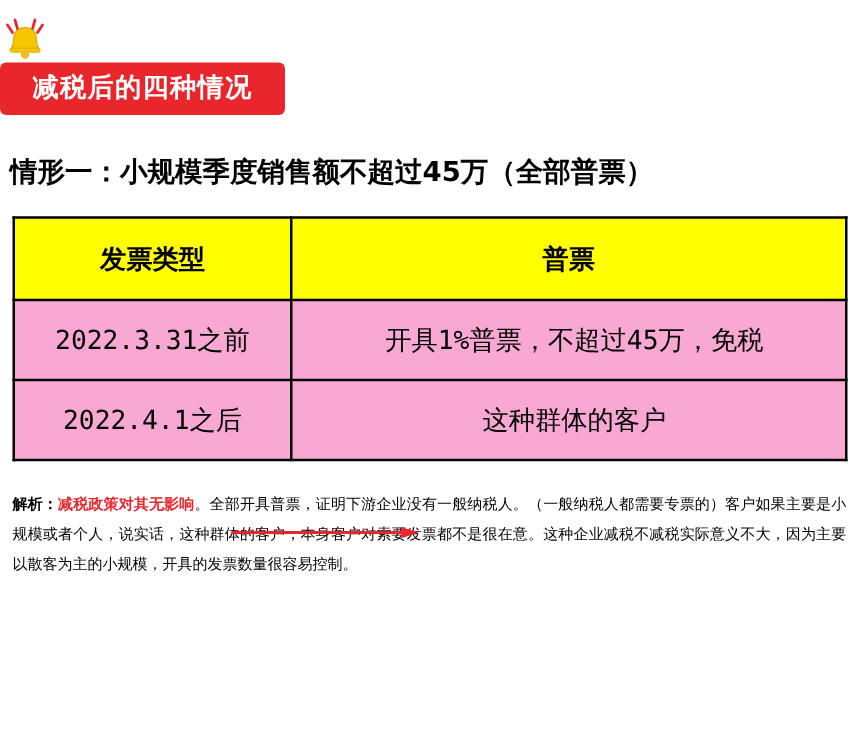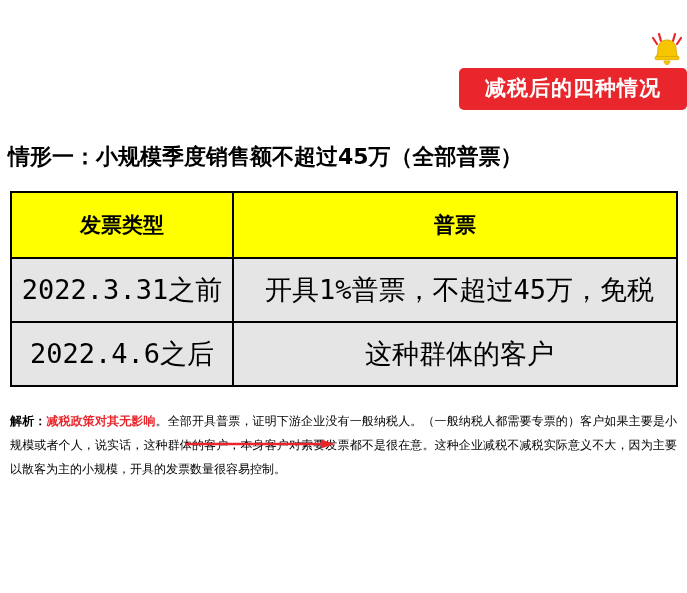--- a/index.html
+++ b/index.html
@@ -12,24 +12,24 @@
     background: #ffffff;
     font-family: "Liberation Sans", sans-serif;
     color: #000000;
     position: relative;
     overflow: hidden;
   }
 
   
   .banner-wrap {
     width: 100%;
-    padding-top: 32px;
+    padding-top: 14px;
     display: flex;
     flex-direction: column;
-    align-items: flex-end;
+    align-items: flex-start;
   }
   .bell {
     position: relative;
     width: 40px;
     height: 34px;
     margin-bottom: 2px;
   }
   .bell svg { display: block; }
 
   .banner {
@@ -68,23 +68,23 @@
     font-family: "DejaVu Sans Mono", "Liberation Mono", monospace;
   }
   .tbl thead th {
     background: #ffff00;
     font-size: 21px;
     font-weight: bold;
     height: 62px;
     font-family: "DejaVu Sans", "Liberation Sans", sans-serif;
   }
   .tbl tbody td {
-    background: #e5e5e5;
+    background: #f9a8d4;
     height: 60px;
-    font-size: 27px;
+    font-size: 21px;
   }
   .col-left  { width: 218px; }
   .col-right { width: 440px; }
   .cell-date {
     font-family: "DejaVu Sans Mono", "Liberation Mono", monospace;
     font-size: 20px;
   }
   .cell-desc {
     text-align: left;
     padding-left: 10px;
@@ -140,21 +140,21 @@
       <th class="col-left">发票类型</th>
       <th class="col-right">普票</th>
     </tr>
   </thead>
   <tbody>
     <tr>
       <td class="cell-date">2022.3.31之前</td>
       <td class="cell-desc">开具1%普票，不超过45万，免税</td>
     </tr>
     <tr>
-      <td class="cell-date">2022.4.6之后</td>
+      <td class="cell-date">2022.4.1之后</td>
       <td class="cell-desc">这种群体的客户</td>
     </tr>
   </tbody>
 </table>
 
 <div class="analysis">
   <b>解析：</b><span class="hl-red">减税政策对其无影响</span><span>。全部开具普票，证明下游企业没有一般纳税人。（一般纳税人都需要专票的）客户如果主要是小规模或者个人，说实话，这种群体的客户，本身客户对索要发票都不是很在意。这种企业减税不减税实际意义不大，因为主要以散客为主的小规模，开具的发票数量很容易控制。</span>
   <svg class="arrow" viewBox="0 0 150 10" xmlns="http://www.w3.org/2000/svg">
     <line x1="0" y1="5" x2="140" y2="5" stroke="#e8262c" stroke-width="2.4"></line>
     <polygon points="150,5 136,0.5 136,9.5" fill="#e8262c"></polygon>

